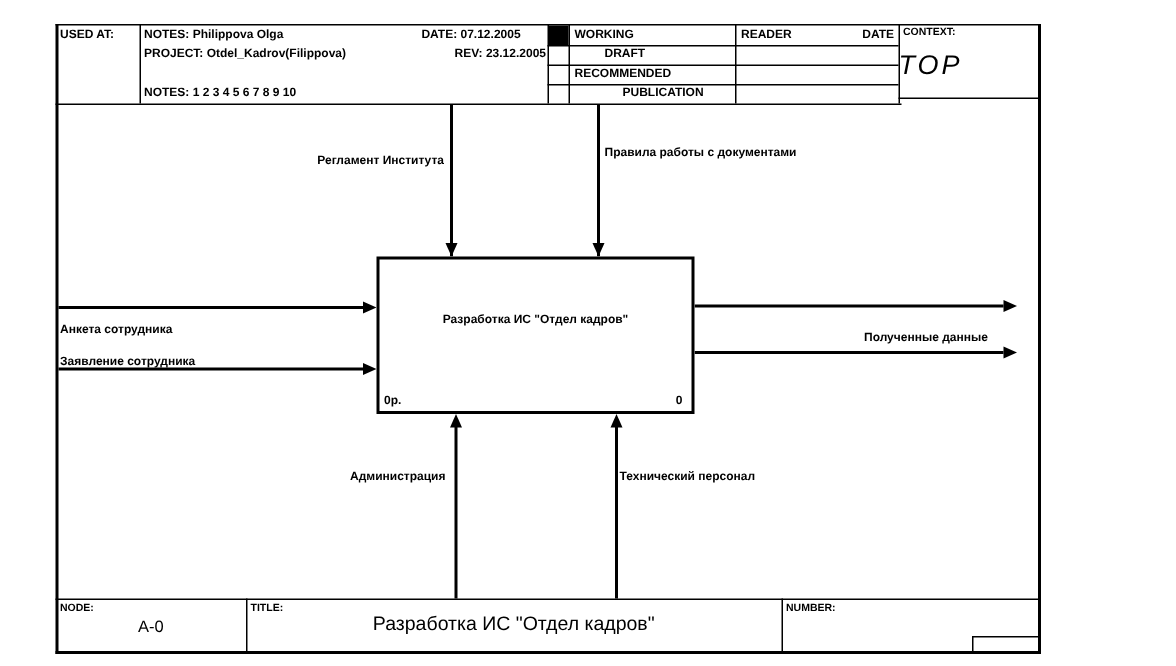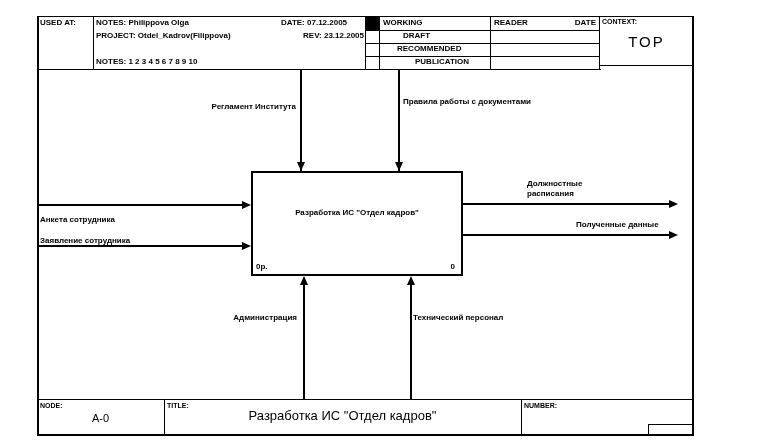--- a/index.html
+++ b/index.html
@@ -18,21 +18,21 @@
   .activity-box{
     position:absolute;left:251px;top:171px;width:212px;height:105px;
     border:2px solid #000;box-sizing:border-box;background:#fff;
   }
   .ah{position:absolute;width:0;height:0;}
   .ah-right{border-top:4px solid transparent;border-bottom:4px solid transparent;border-left:9px solid #000;}
   .ah-down{border-left:4px solid transparent;border-right:4px solid transparent;border-top:9px solid #000;}
   .ah-up{border-left:4px solid transparent;border-right:4px solid transparent;border-bottom:9px solid #000;}
   .chk{position:absolute;left:366px;top:17px;width:13px;height:13px;background:#000;}
   .numbox{position:absolute;left:648px;top:424px;width:44px;height:10px;border-left:1px solid #000;border-top:1px solid #000;}
-  .top-txt{position:absolute;left:599px;top:33px;width:95px;text-align:center;font-size:15px;letter-spacing:2px;}
+  .top-txt{position:absolute;left:599px;top:33px;width:95px;text-align:left;font-size:18px;letter-spacing:2px;font-style:italic;}
   .node-val{position:absolute;left:37px;top:412px;width:127px;text-align:center;font-size:11px;}
   .title-val{position:absolute;left:164px;top:408px;width:357px;text-align:center;font-size:13px;}
 </style>
 </head>
 <body>
 
 <div class="canvas">
 
   <div class="ln" style="left:37px;top:16px;width:657px;height:1px;"></div>
   <div class="ln" style="left:37px;top:434px;width:657px;height:2px;"></div>
@@ -53,21 +53,21 @@
   <div class="lbl" style="left:40px;top:18px;">USED AT:</div>
   <div class="lbl" style="left:96px;top:18px;">NOTES: Philippova Olga</div>
   <div class="lbl r" style="left:264px;top:18px;width:100px;text-align:center;">DATE: 07.12.2005</div>
   <div class="lbl" style="left:96px;top:31px;">PROJECT: Otdel_Kadrov(Filippova)</div>
   <div class="lbl r" style="left:264px;top:31px;width:100px;">REV:  23.12.2005</div>
   <div class="lbl" style="left:96px;top:57px;">NOTES: 1  2  3  4  5  6  7  8  9  10</div>
 
   <div class="chk"></div>
   <div class="lbl" style="left:383px;top:18px;">WORKING</div>
   <div class="lbl" style="left:383px;top:31px;padding-left:20px;">DRAFT</div>
-  <div class="lbl" style="left:383px;top:44px;margin-left:14px;">RECOMMENDED</div>
+  <div class="lbl" style="left:383px;top:44px;">RECOMMENDED</div>
   <div class="lbl" style="left:383px;top:57px;margin-left:32px;">PUBLICATION</div>
 
   <div class="lbl" style="left:494px;top:18px;">READER</div>
   <div class="lbl r" style="left:546px;top:18px;width:50px;">DATE</div>
   <div class="lbl-sm" style="left:602px;top:18px;">CONTEXT:</div>
   <div class="top-txt">TOP</div>
 
   <div class="ln" style="left:300px;top:70px;width:2px;height:101px;"></div>
   <div class="ah ah-down" style="left:297px;top:162px;"></div>
   <div class="lbl r" style="left:196px;top:102px;width:100px;">Регламент Института</div>
@@ -79,21 +79,20 @@
   <div class="ln" style="left:39px;top:204px;width:204px;height:2px;"></div>
   <div class="ah ah-right" style="left:242px;top:201px;"></div>
   <div class="lbl" style="left:40px;top:194px;margin-top:21px;">Анкета сотрудника</div>
 
   <div class="ln" style="left:39px;top:245px;width:204px;height:2px;"></div>
   <div class="ah ah-right" style="left:242px;top:242px;"></div>
   <div class="lbl" style="left:40px;top:236px;">Заявление сотрудника</div>
 
   <div class="ln" style="left:463px;top:203px;width:206px;height:2px;"></div>
   <div class="ah ah-right" style="left:669px;top:200px;"></div>
-  <div class="lbl wrap" style="left:527px;top:179px;width:100px;">Должностные расписания</div>
 
   <div class="ln" style="left:463px;top:234px;width:206px;height:2px;"></div>
   <div class="ah ah-right" style="left:669px;top:231px;"></div>
   <div class="lbl" style="left:576px;top:220px;">Полученные данные</div>
 
   <div class="ln" style="left:303px;top:284px;width:2px;height:115px;"></div>
   <div class="ah ah-up" style="left:300px;top:276px;"></div>
   <div class="lbl r" style="left:197px;top:313px;width:100px;">Администрация</div>
 
   <div class="ln" style="left:410px;top:284px;width:2px;height:115px;"></div>

